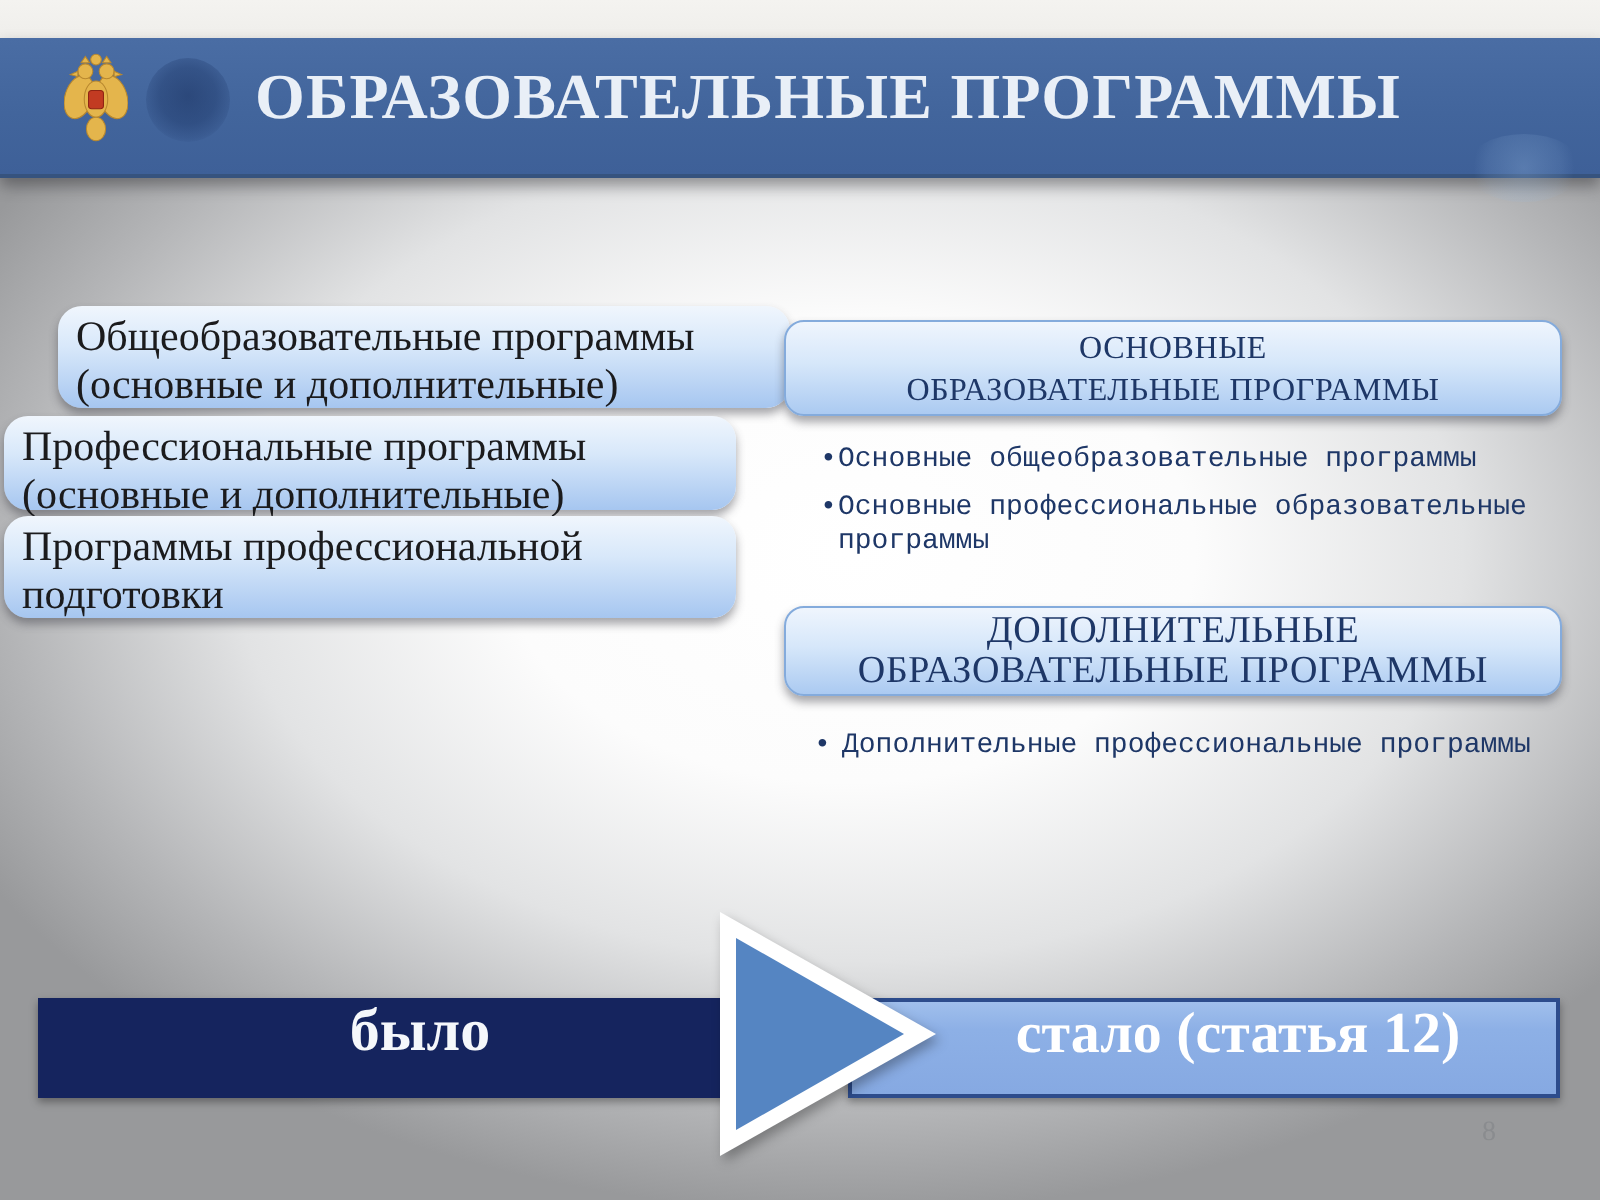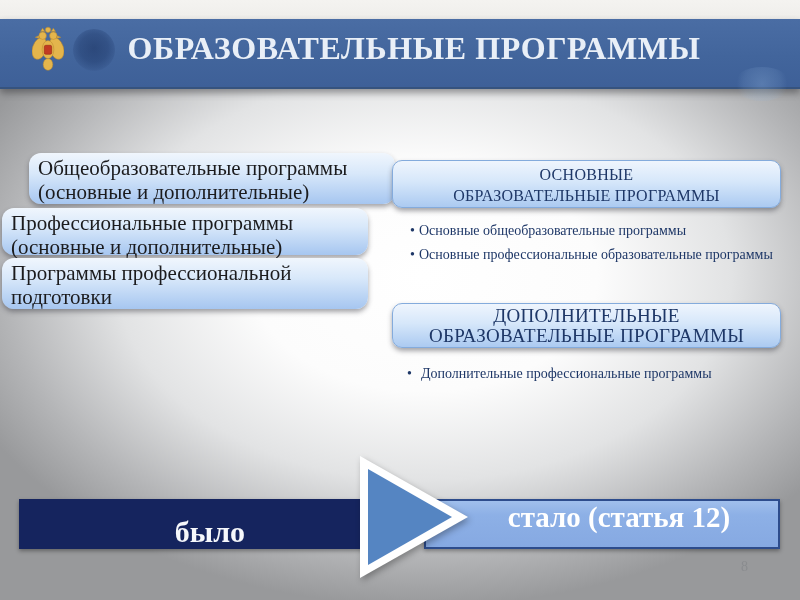--- a/index.html
+++ b/index.html
@@ -71,29 +71,29 @@
   
   .bullets {
     position: absolute; left: 410px; width: 372px;
     margin: 0; padding: 0; list-style: none;
     color: #1e3767; font-size: 14px;
   }
   .bullets-basic { top: 222px; }
   .bullets-basic li { line-height: 17px; margin-bottom: 7px; }
   .bullets-additional { top: 364px; left: 407px; }
   .bullets-additional li { line-height: 19px; margin-bottom: 2px; }
-  .bullets li { position: relative; padding-left: 9px; }
+  .bullets li { position: relative; padding-left: 9px; font-family: Liberation Mono, monospace; }
   .bullets li.spaced { padding-left: 14px; }
   .bullets li::before { content: "\2022"; position: absolute; left: 0; }
   
   .before-bar {
     position: absolute; left: 19px; top: 499px; width: 382px; height: 50px;
     background: #15245e;
     box-shadow: 0 2px 4px rgba(0,0,0,0.35);
-    display: flex; align-items: flex-end; justify-content: center;
+    display: flex; align-items: flex-start; justify-content: center;
     color: #f5f7fb; font-size: 30px; font-weight: bold;
   }
   .after-bar {
     position: absolute; left: 424px; top: 499px; width: 356px; height: 50px;
     background: linear-gradient(180deg, #a0bfec 0%, #8db0e6 30%, #86a9e2 100%);
     border: 2px solid #2d4c8c;
     box-sizing: border-box;
     box-shadow: 0 2px 4px rgba(0,0,0,0.35);
     display: flex; justify-content: center;
     padding-left: 34px;

